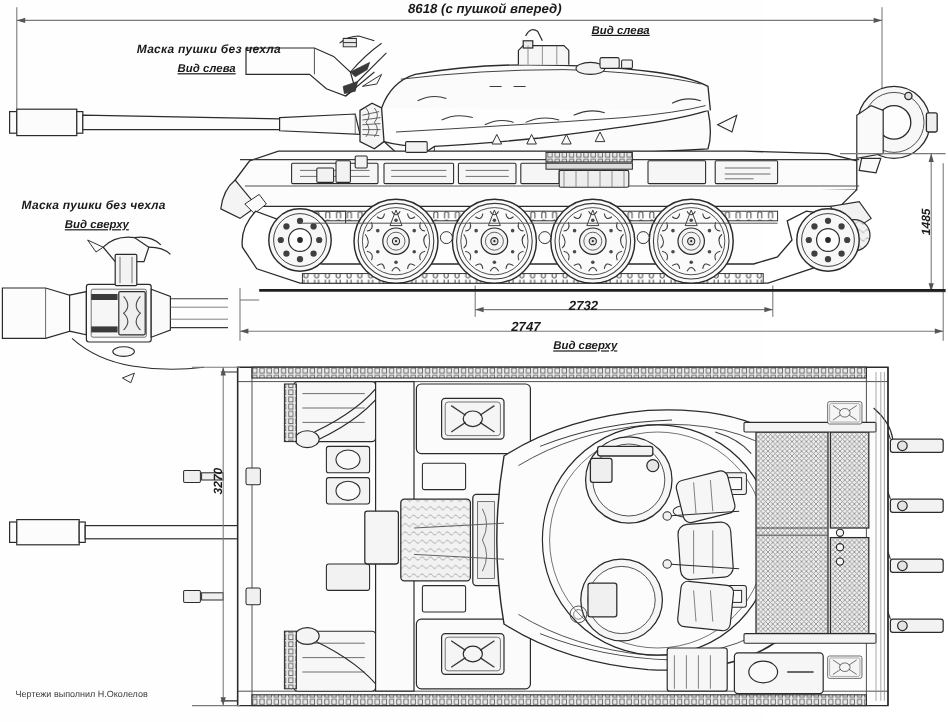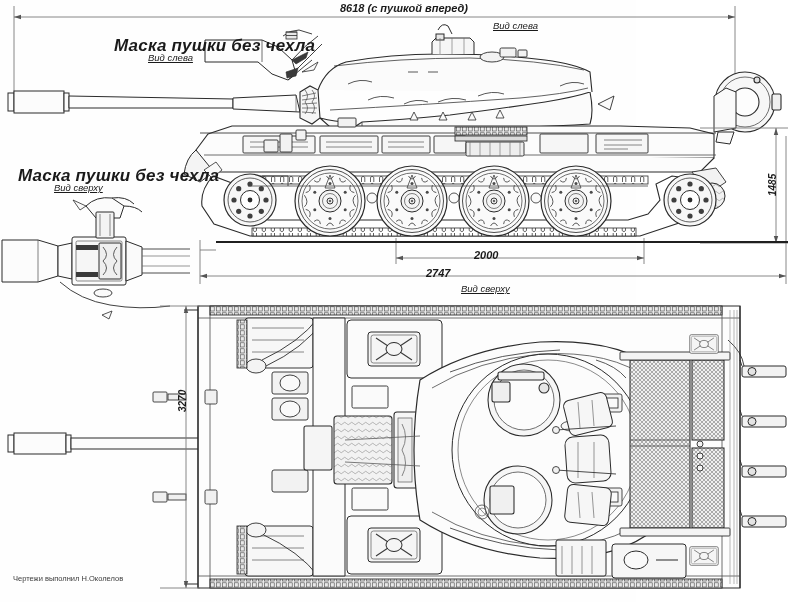--- a/index.html
+++ b/index.html
@@ -1,22 +1,22 @@
 <!DOCTYPE html>
 <html><head>
 <meta charset="utf-8">
 <style>
   html,body{margin:0;padding:0;background:#ffffff;}
   body{width:790px;height:602px;overflow:hidden;
        font-family:"Liberation Sans","DejaVu Sans",sans-serif;color:#1a1a1a;}
   #stage{position:relative;width:636px;height:602px;background:#fefefe;}
   svg{display:block;}
   .lbl{position:absolute;white-space:nowrap;}
-  .title-b{font-weight:bold;font-style:italic;font-size:17px;letter-spacing:.2px;}
-  .sub-u{font-style:italic;font-size:9.5px;text-decoration:underline;}
+  .title-b{font-weight:bold;font-style:italic;font-size:10px;letter-spacing:.2px;}
+  .sub-u{font-style:italic;font-size:9.5px;text-decoration:underline;font-weight:bold;}
   .dimtxt{font-weight:bold;font-style:italic;font-size:11px;}
   .dimtxt-s{font-weight:bold;font-style:italic;font-size:10px;}
   .vert{transform:rotate(-90deg);transform-origin:0 0;}
   .credit{font-size:7.5px;color:#3a3a3a;text-align:right;}
 </style>
 </head>
 <body>
 
 <div id="stage">
 
@@ -565,21 +565,21 @@
   <div class="lbl dimtxt" style="left:340px;top:2px;">8618 (с пушкой вперед)</div>
 
   <div class="lbl title-b" style="left:114px;top:36px;">Маска пушки без чехла</div>
   <div class="lbl sub-u" style="left:148px;top:52px;">Вид слева</div>
 
   <div class="lbl sub-u" style="left:493px;top:20px;">Вид слева</div>
 
   <div class="lbl title-b" style="left:18px;top:166px;">Маска пушки без чехла</div>
   <div class="lbl sub-u" style="left:54px;top:182px;">Вид сверху</div>
 
-  <div class="lbl dimtxt" style="left:474px;top:249px;">2000</div>
+  <div class="lbl dimtxt" style="left:474px;top:249px;">2732</div>
 
   <div class="lbl dimtxt" style="left:426px;top:267px;">2747</div>
 
   <div class="lbl sub-u" style="left:461px;top:283px;">Вид сверху</div>
 
   <div class="lbl dimtxt-s vert" style="left:767px;top:196px;">1485</div>
 
   <div class="lbl dimtxt-s vert" style="left:177px;top:412px;">3270</div>
 
   <div class="lbl credit" style="left:13px;top:574px;">Чертежи выполнил Н.Околелов</div>

